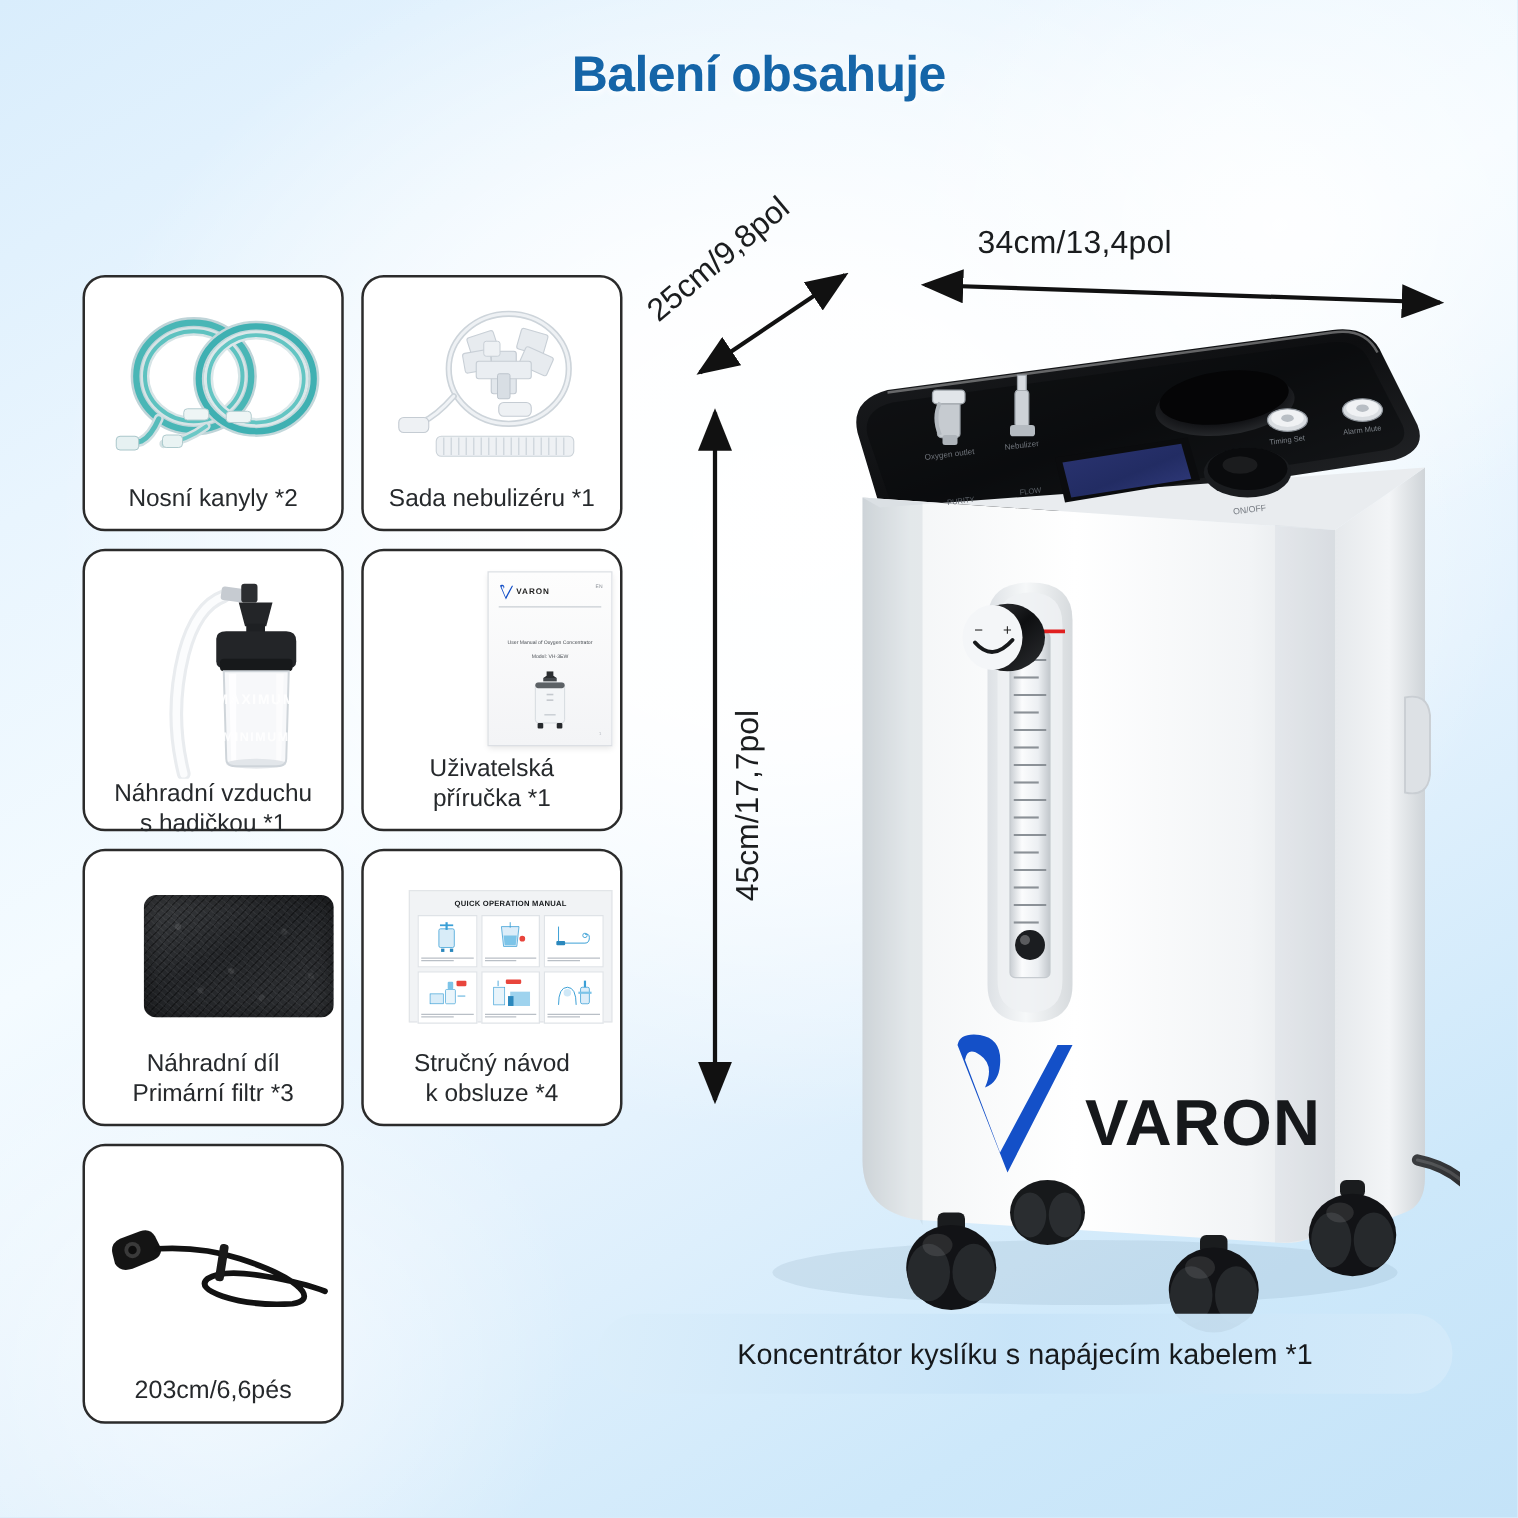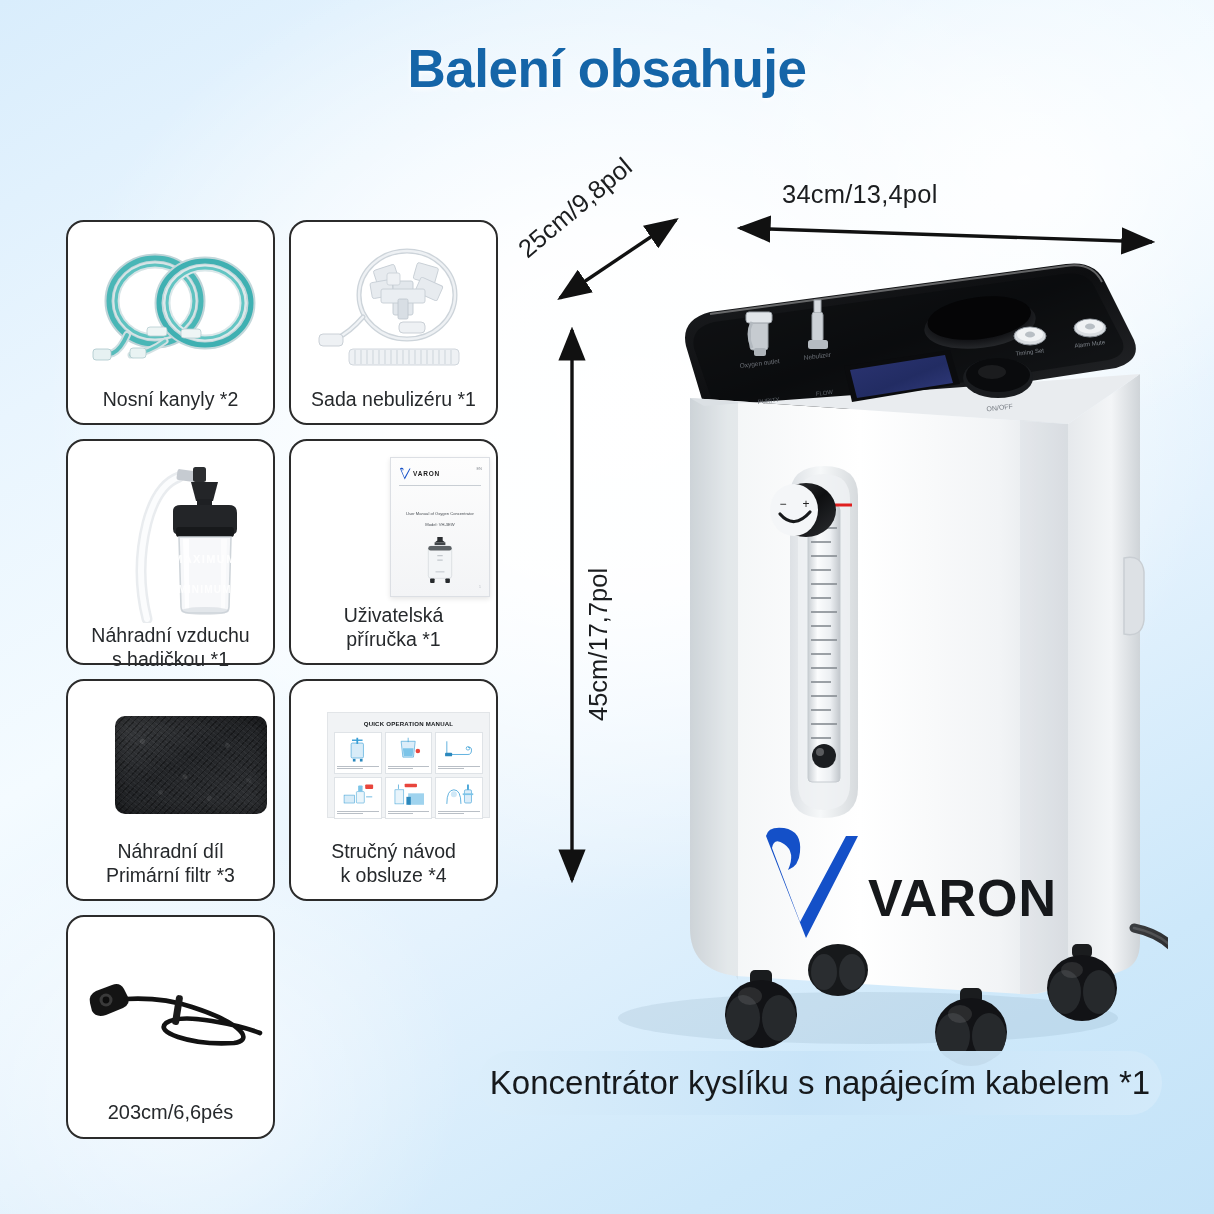--- a/index.html
+++ b/index.html
@@ -31,21 +31,21 @@
     width: 560px; height: 520px;
     background: radial-gradient(ellipse at center, rgba(255,255,255,0.6) 0%, rgba(255,255,255,0.0) 72%);
     pointer-events: none;
   }
 
   
   .title {
     position: absolute;
     top: 38px; left: 0; width: 100%;
     text-align: center;
-    font-size: 53px;
+    font-size: 40px;
     font-weight: bold;
     letter-spacing: -0.5px;
     color: #1565a8;
     text-shadow: 0 2px 5px rgba(255,255,255,0.9);
   }
 
   
   .cards { position: absolute; left: 66px; top: 188px; margin-top: 32px; }
   .row { display: flex; gap: 14px; margin-bottom: 14px; }
   .card {
@@ -164,21 +164,21 @@
   .machine svg { width: 100%; height: 100%; }
 
   
   .caption {
     position: absolute;
     left: 478px; top: 1051px;
     width: 684px; height: 64px;
     border-radius: 32px;
     background: linear-gradient(100deg, rgba(219,238,251,0.95) 0%, rgba(200,228,248,0.95) 48%, rgba(211,234,250,0.95) 100%);
     display: flex; align-items: center; justify-content: center;
-    font-size: 33px; color: #16191c;
+    font-size: 23px; color: #16191c;
   }
 </style>
 </head>
 <body>
 
 <div class="stage">
   <div class="glow-tr"></div>
   <div class="glow-bl"></div>
 </div>
 

